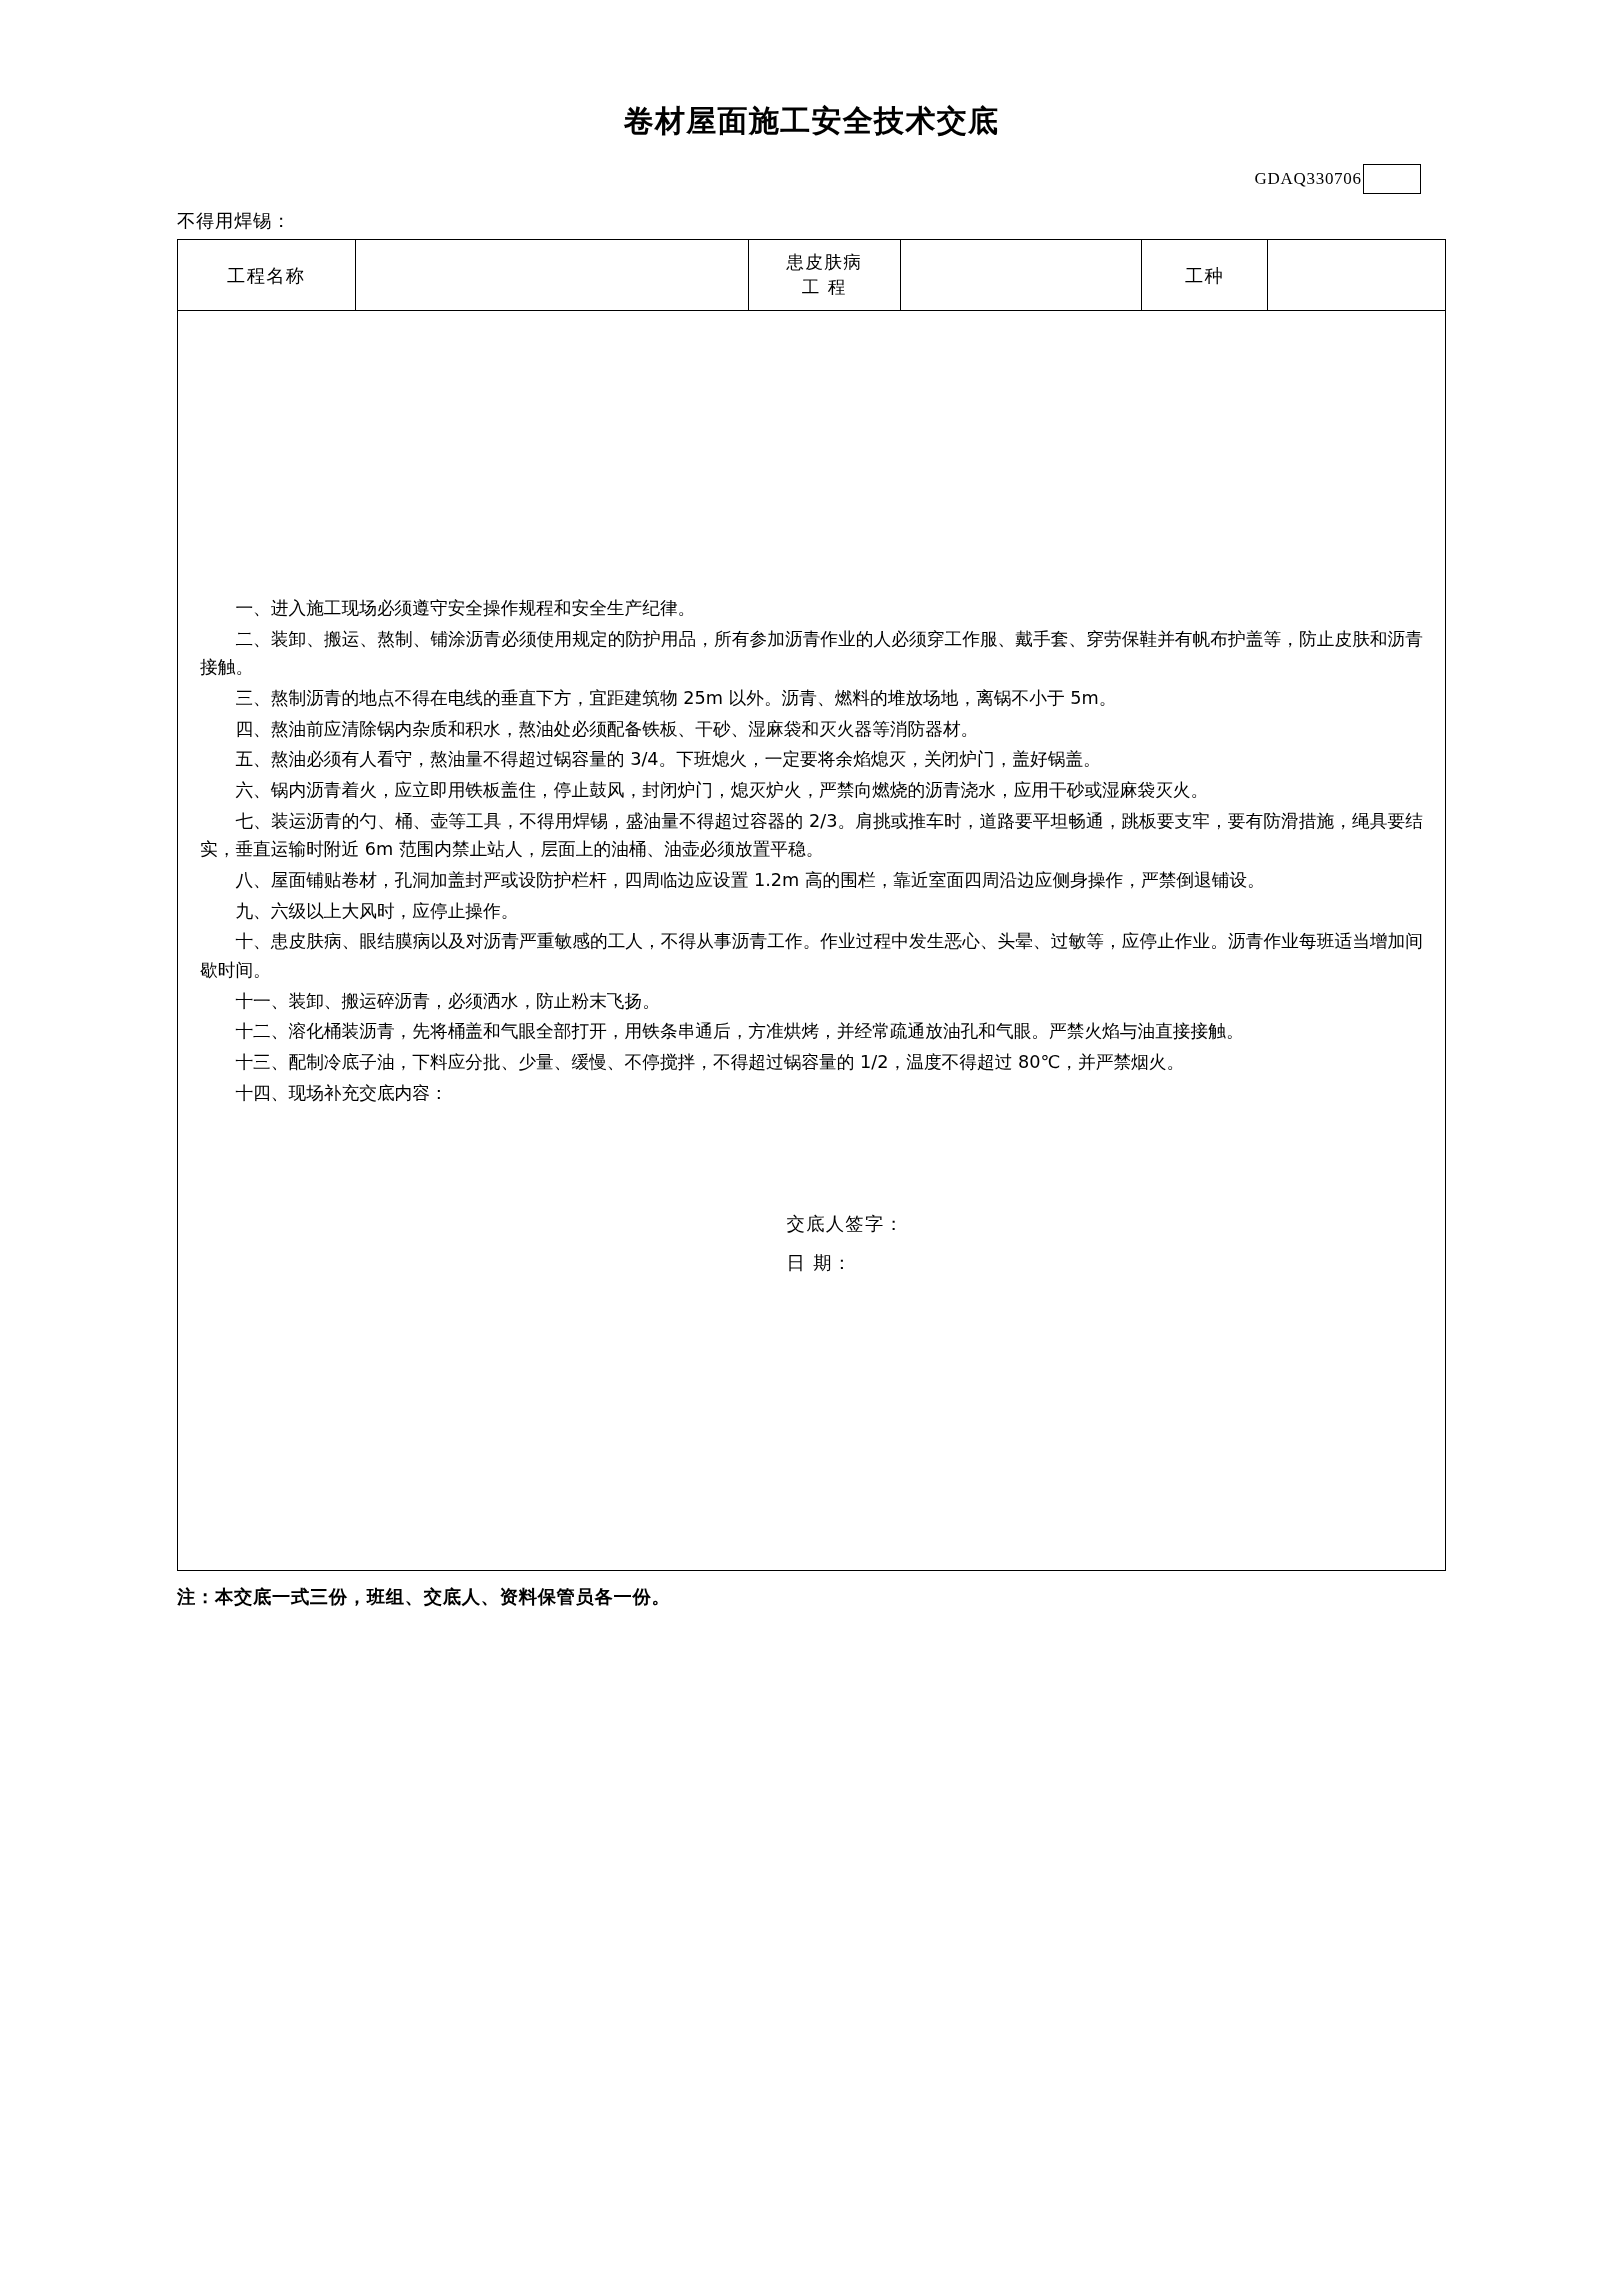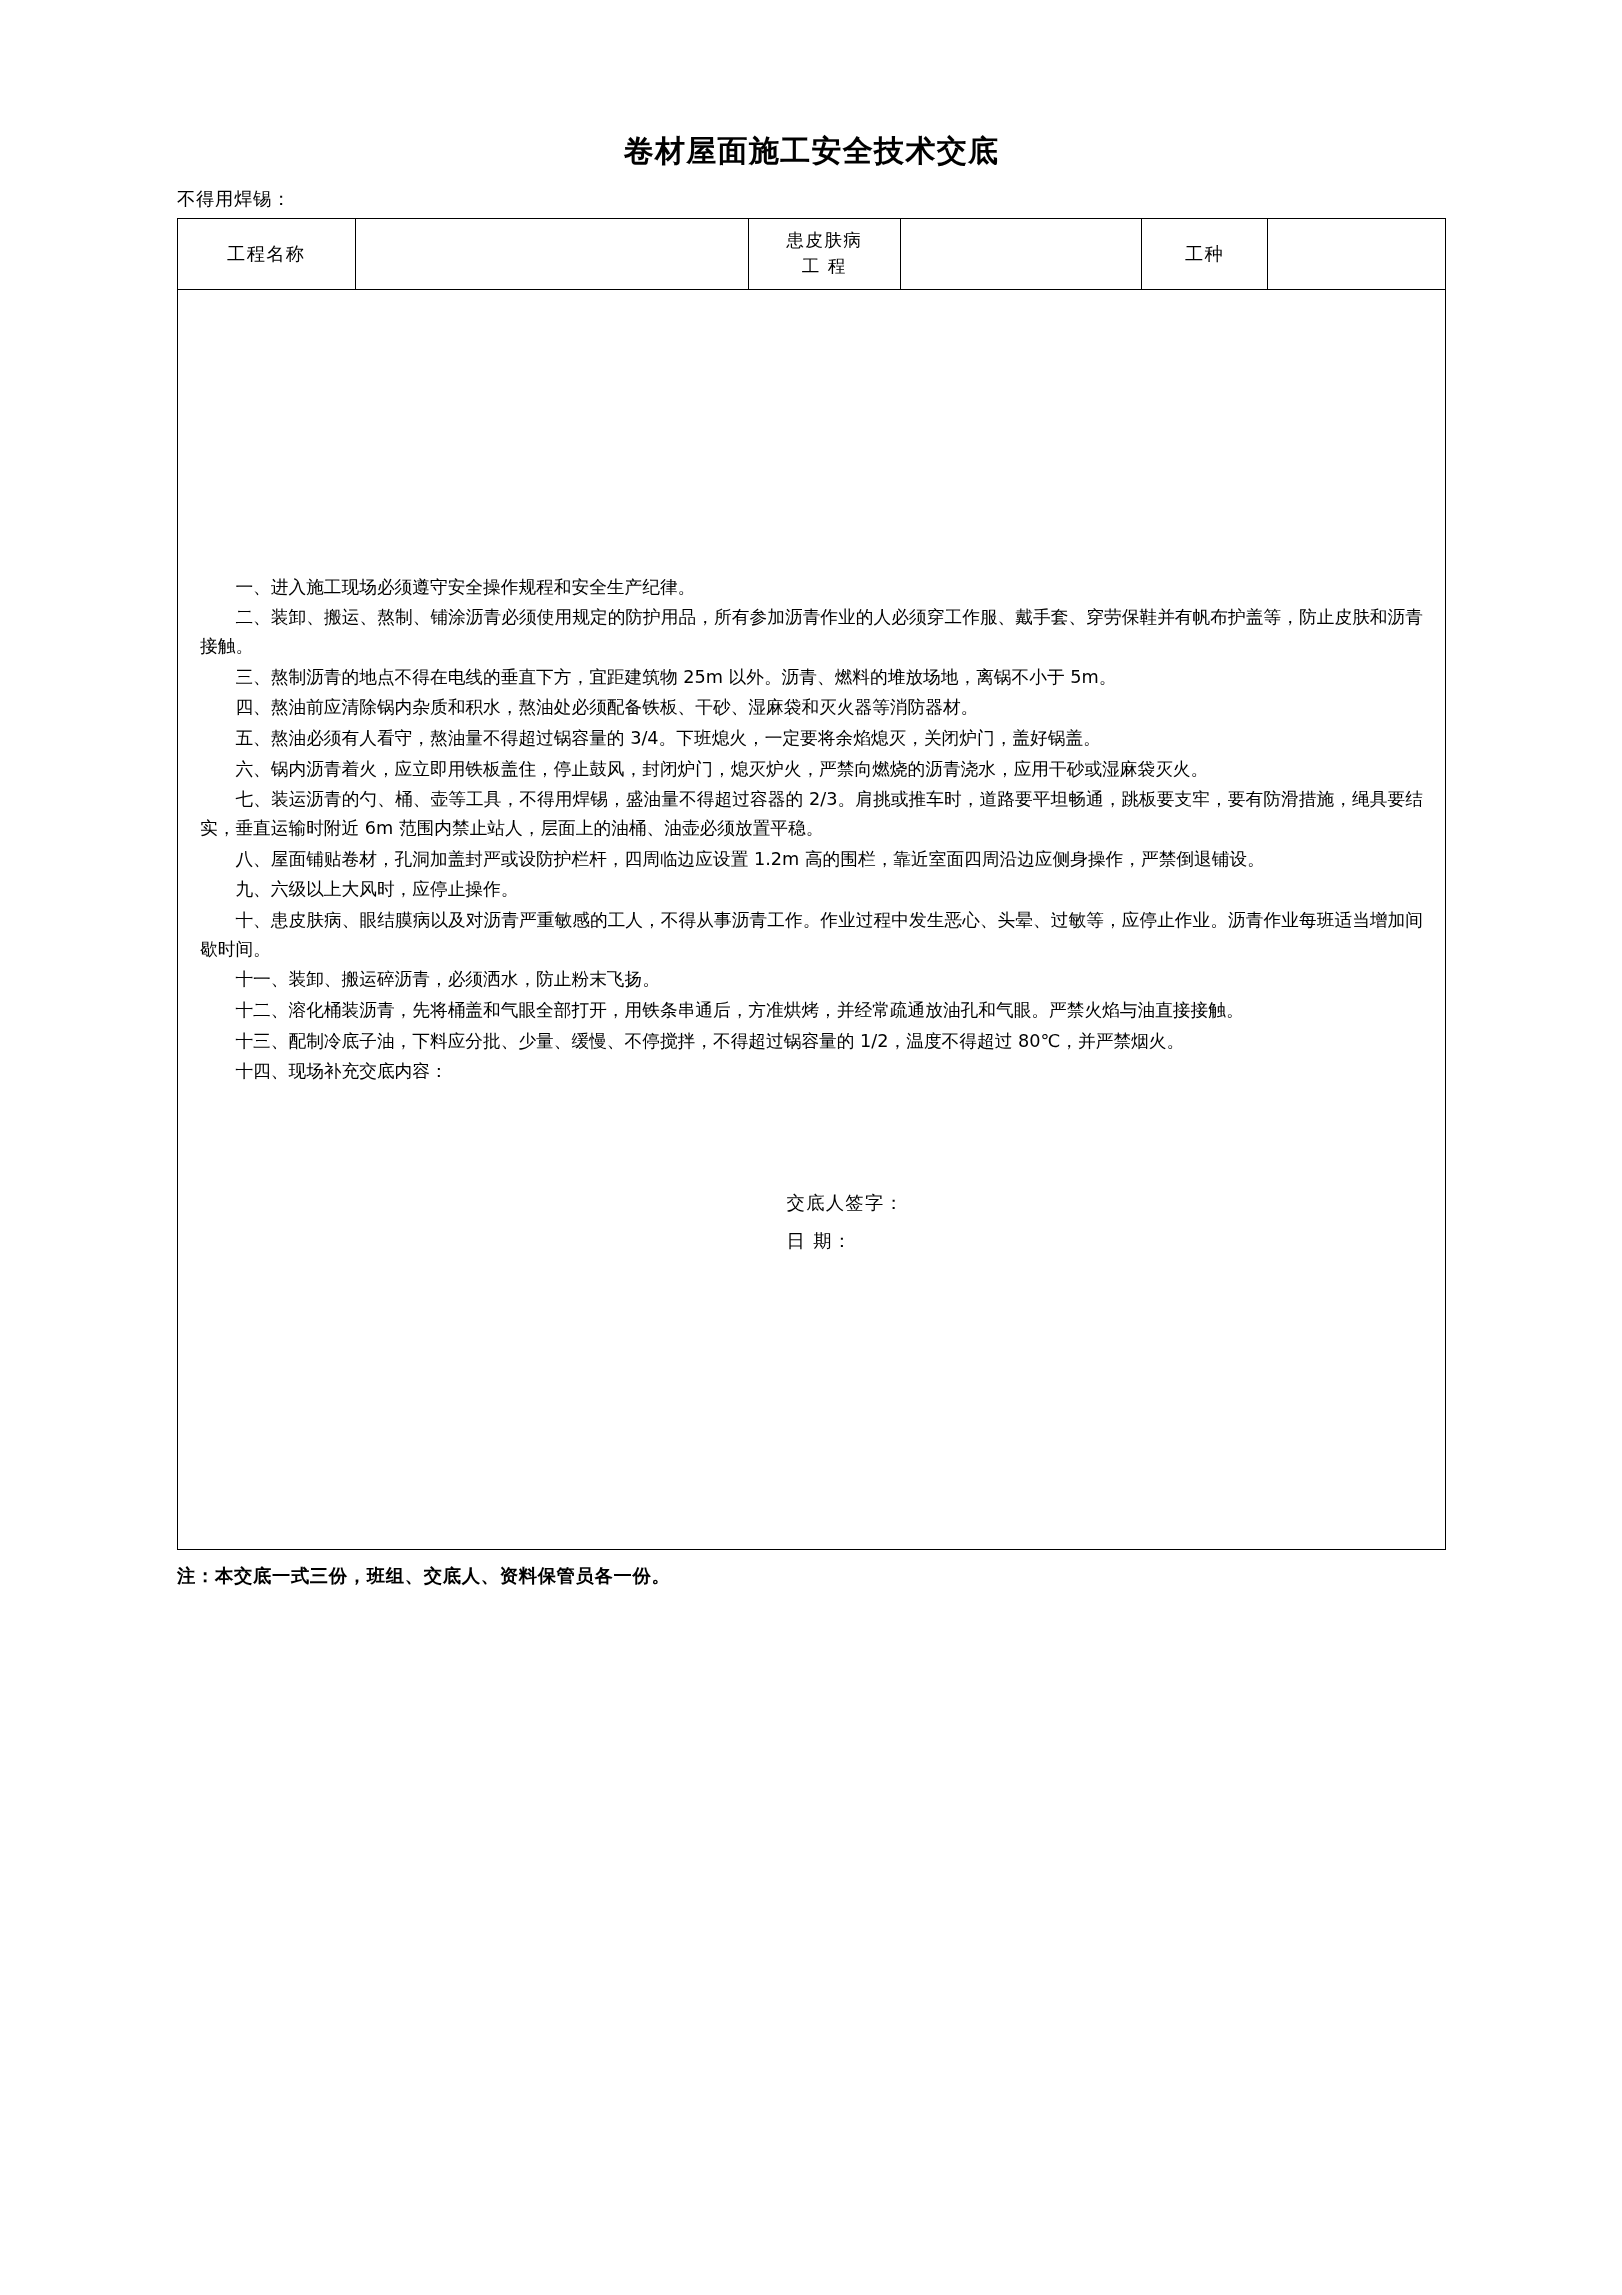--- a/index.html
+++ b/index.html
@@ -11,21 +11,21 @@
     width: 1623px;
     height: 2295px;
     font-family: "DejaVu Sans", "Liberation Sans", sans-serif;
     color: #000000;
   }
   .page {
     position: relative;
     width: 1623px;
     height: 1973px;
     box-sizing: border-box;
-    padding: 98px 177px 0 177px;
+    padding: 68px 177px 0 177px;
   }
   .doc-title {
     text-align: center;
     font-size: 30px;
     font-weight: bold;
     letter-spacing: 1.3px;
     margin: 33px 0 0 0;
     font-family: "DejaVu Sans", "Liberation Sans", sans-serif;
   }
   .code-row {
@@ -108,20 +108,24 @@
     font-weight: bold;
   }
 </style>
 </head>
 <body>
 
 <div class="page">
 
   <div class="doc-title">卷材屋面施工安全技术交底</div>
 
+  <div class="code-row">
+    <span class="code-text">GDAQ330706</span>
+    <span class="code-box"></span>
+  </div>
 
   <div class="unit-row">不得用焊锡：</div>
 
   <table class="main">
     <colgroup>
       <col style="width:14%">
       <col style="width:31%">
       <col style="width:12%">
       <col style="width:19%">
       <col style="width:10%">

